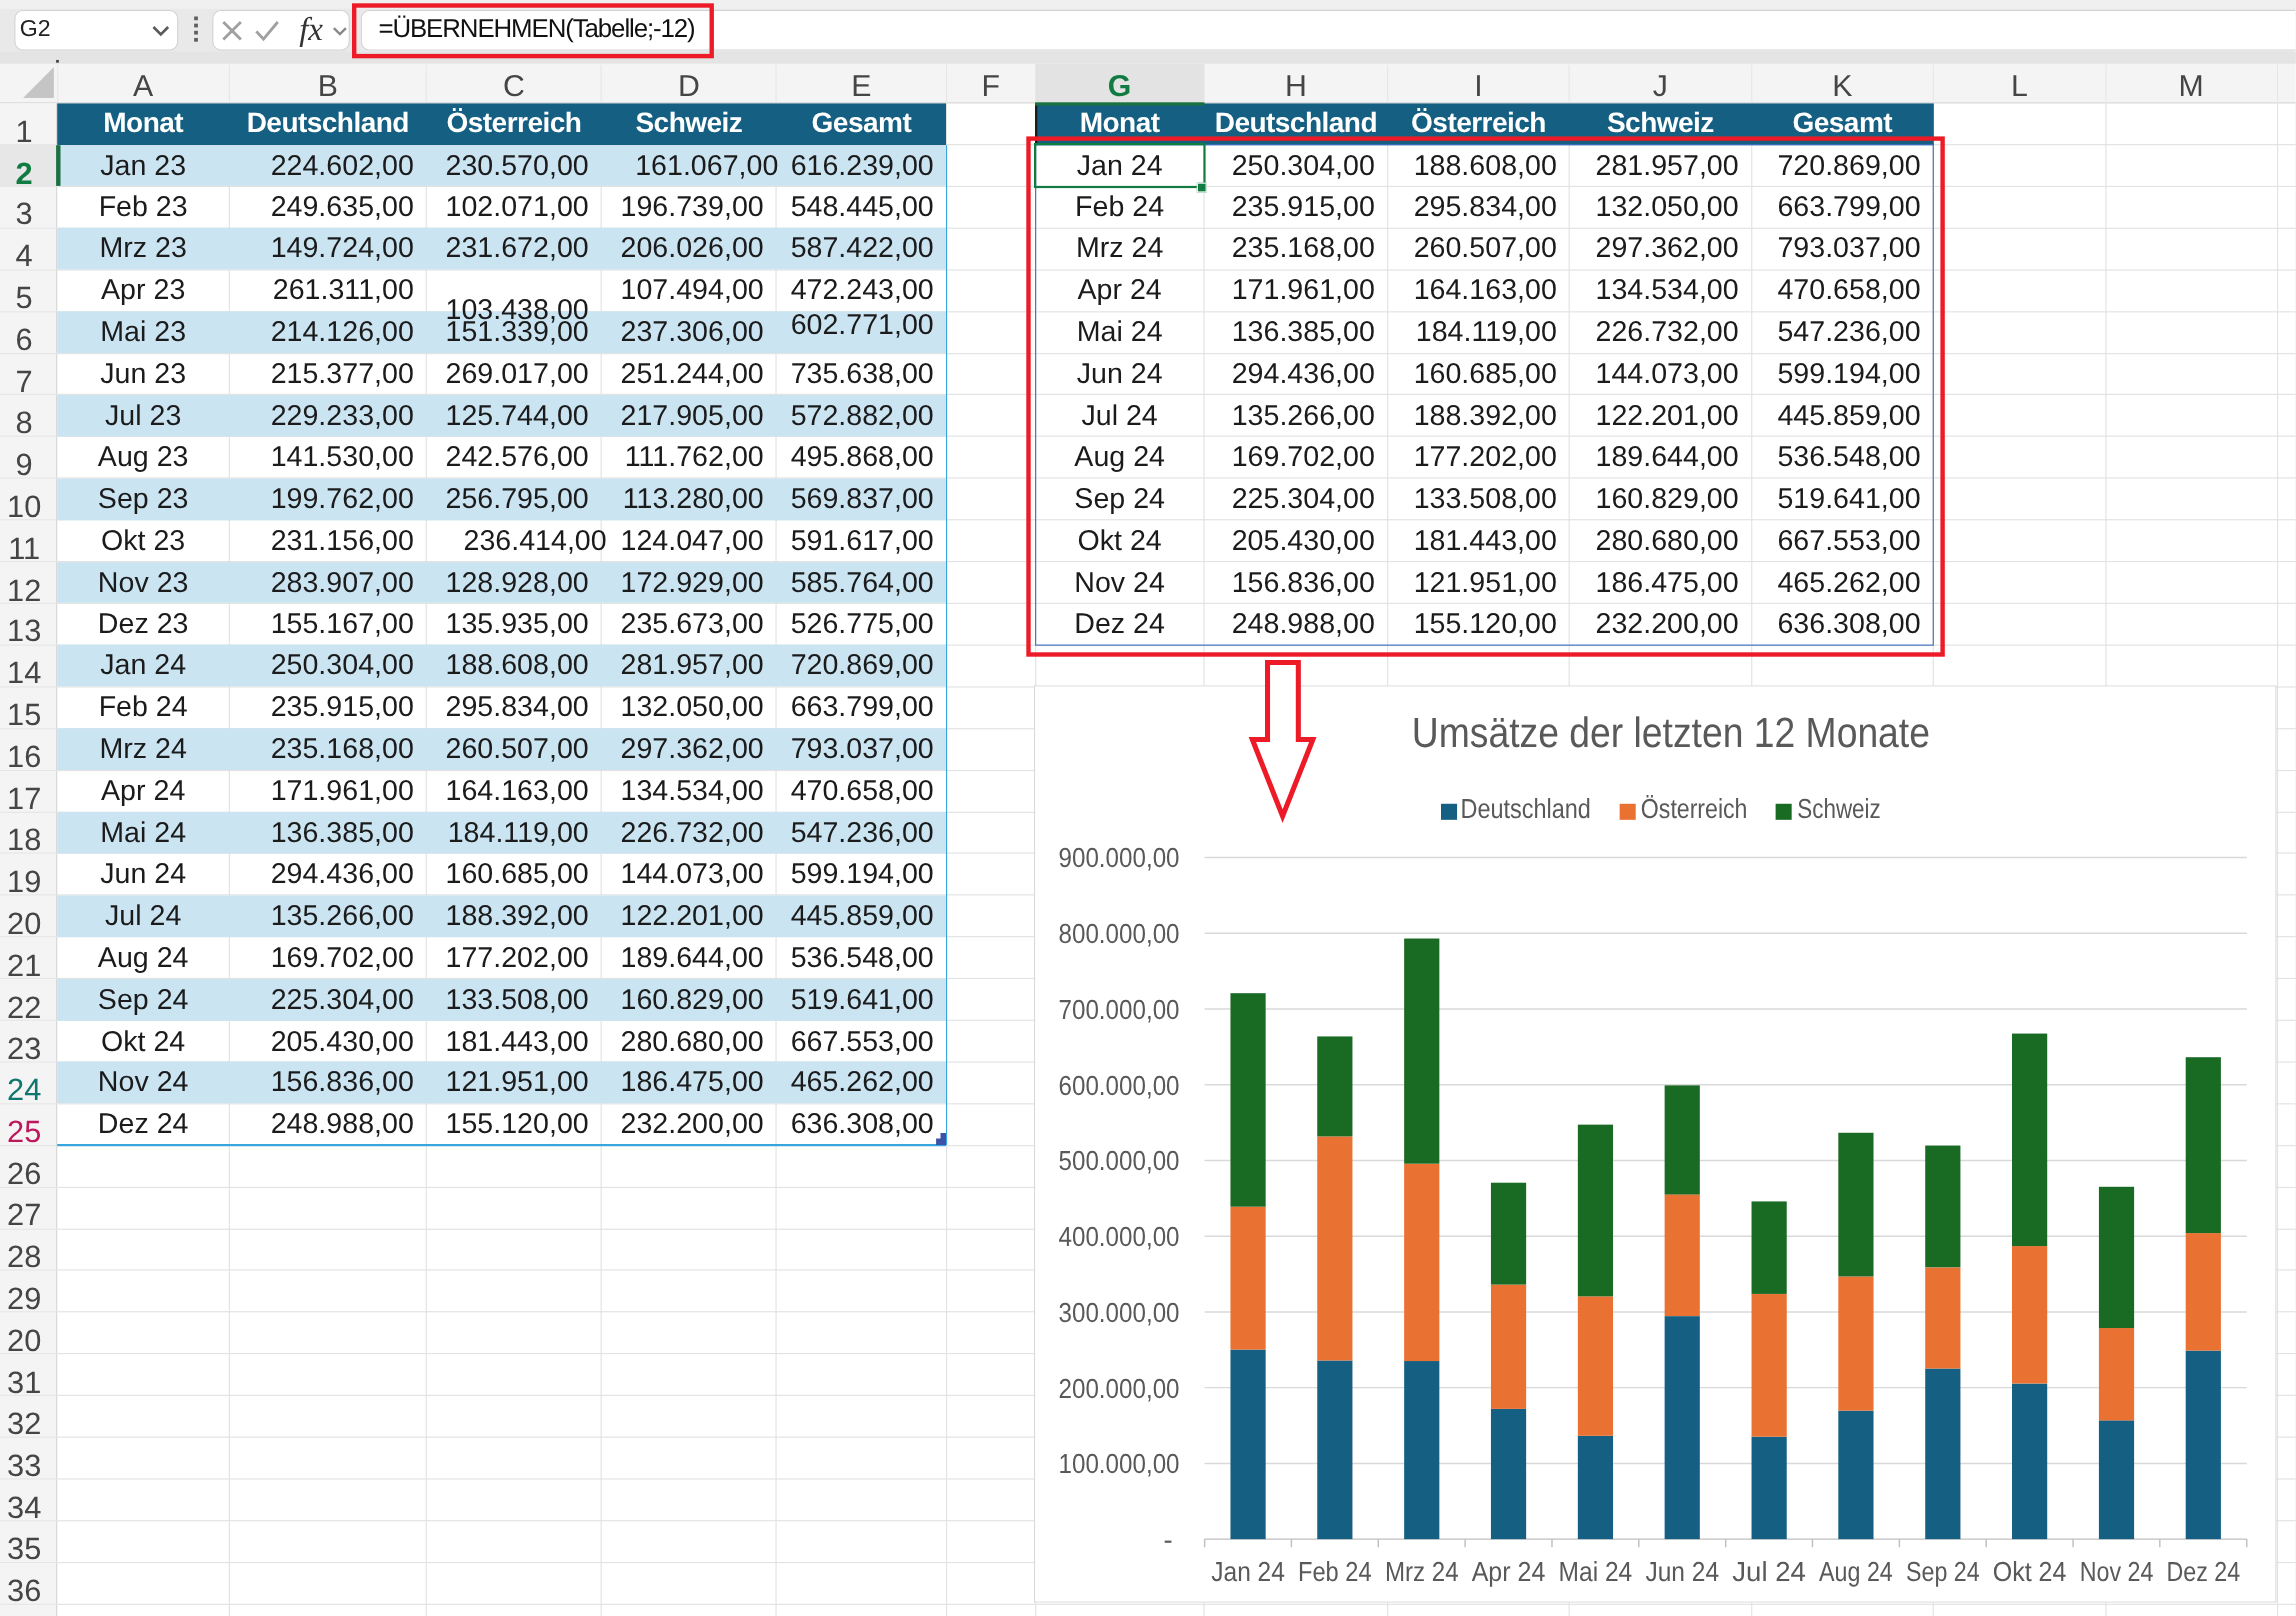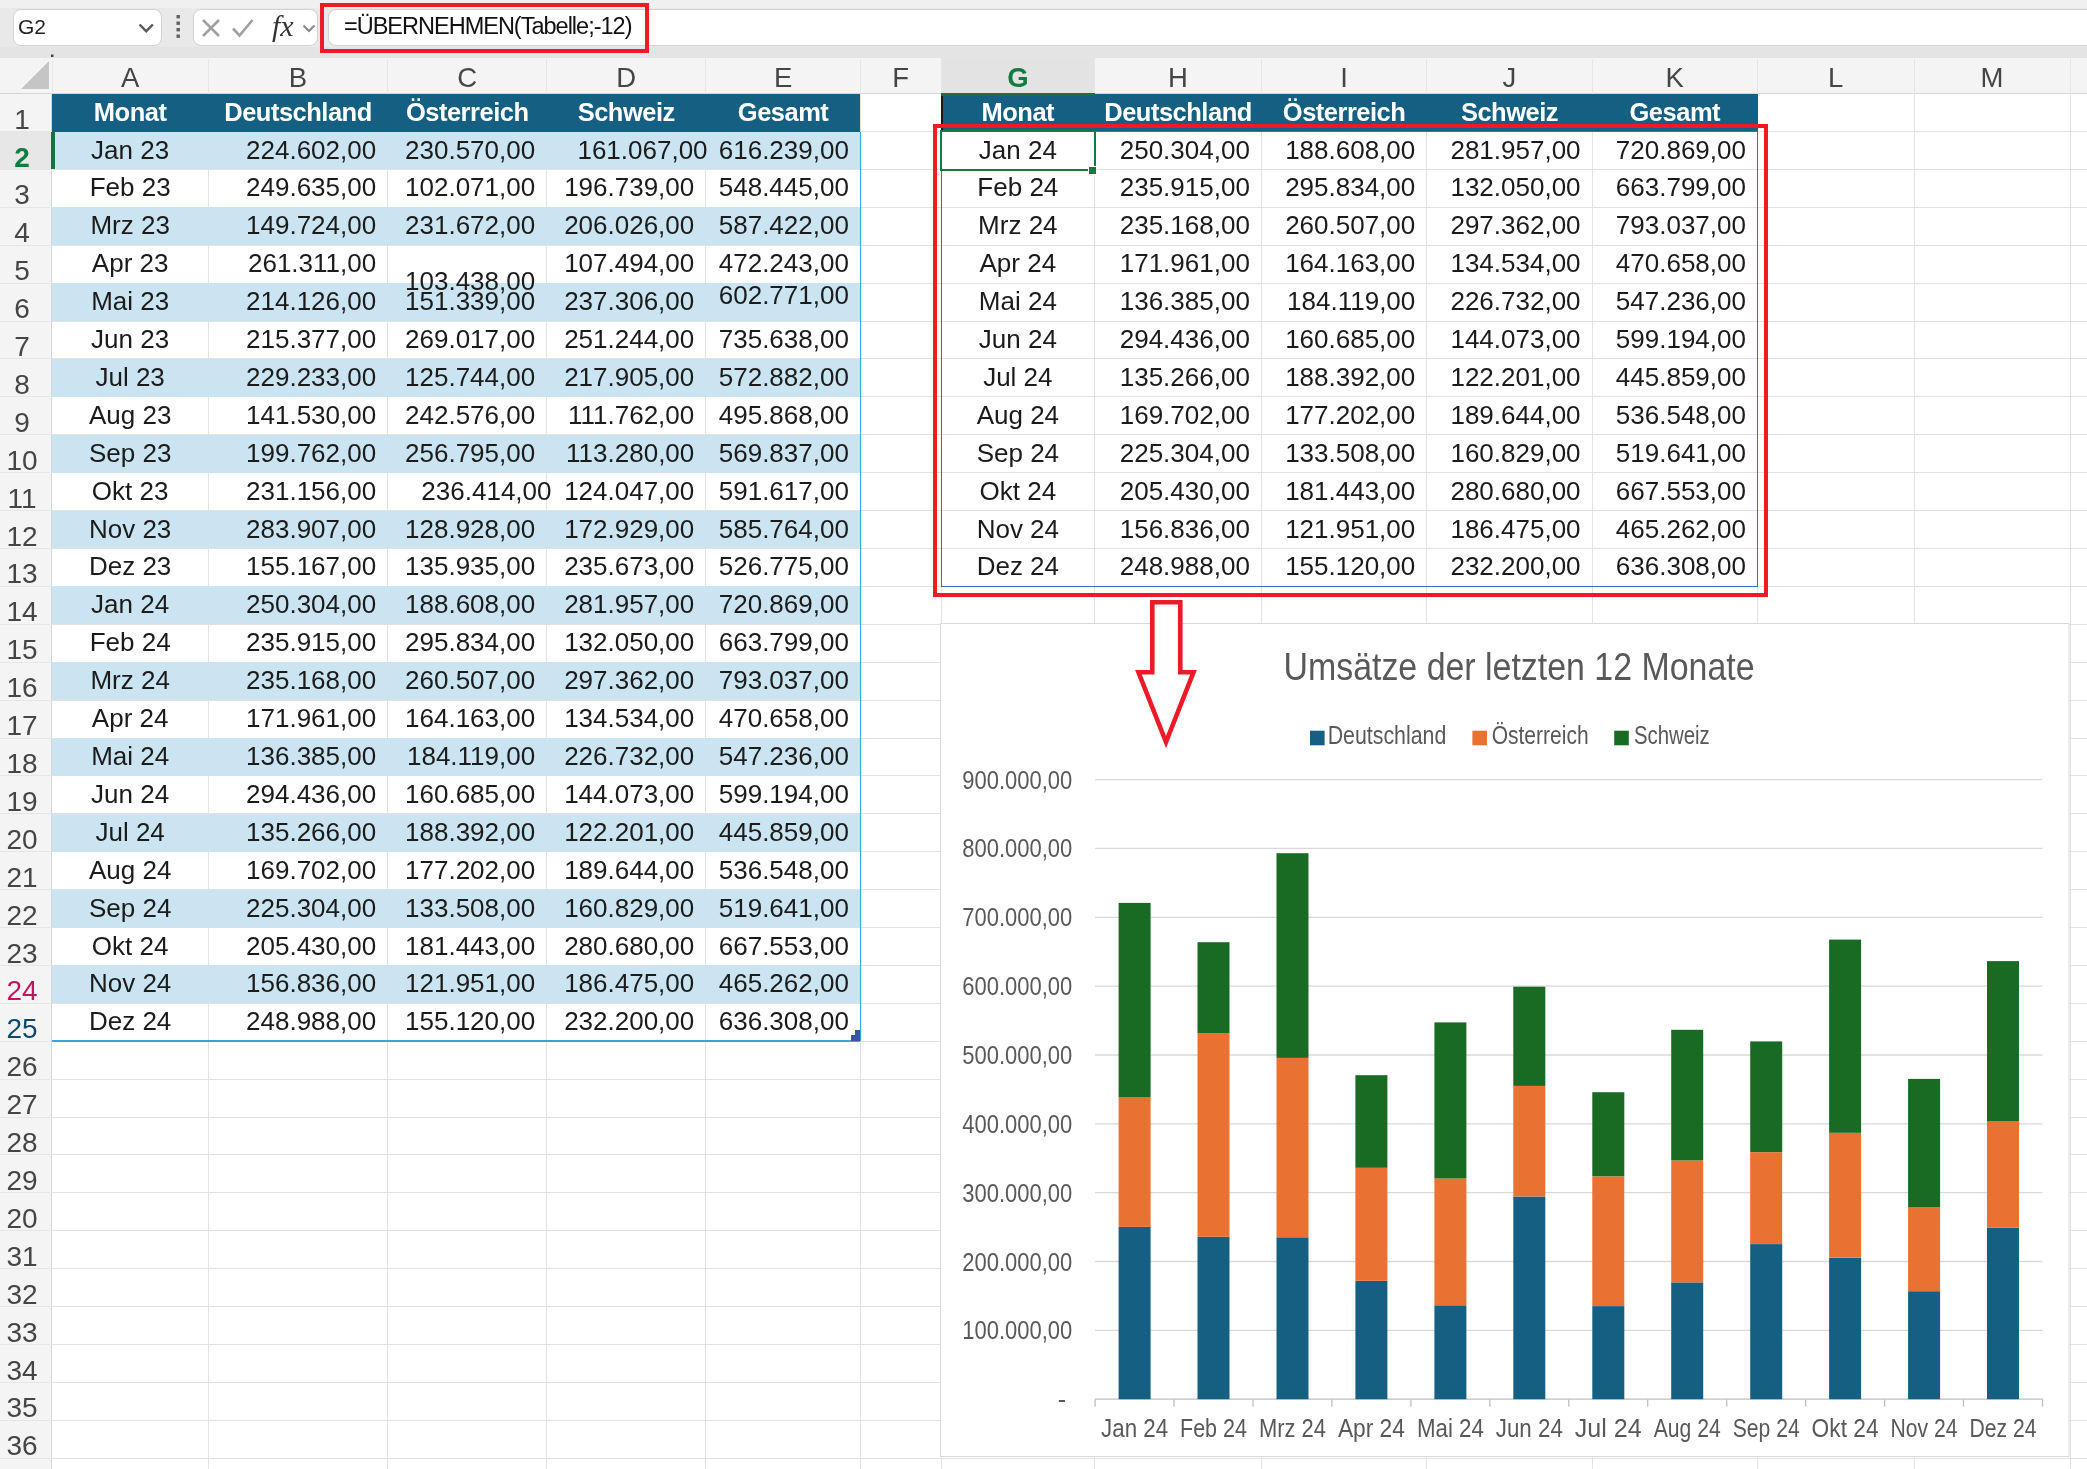--- a/index.html
+++ b/index.html
@@ -111,23 +111,23 @@
 <div class="rn" style="top:775.9259999999999px;height:37.907px;line-height:52.907px;color:#454545">19</div>
 <div class="a" style="left:0;top:813.333px;width:52px;height:1px;background:#E6E6E6"></div>
 <div class="rn" style="top:813.833px;height:37.907px;line-height:52.907px;color:#454545">20</div>
 <div class="a" style="left:0;top:851.2399999999999px;width:52px;height:1px;background:#E6E6E6"></div>
 <div class="rn" style="top:851.7399999999999px;height:37.907px;line-height:52.907px;color:#454545">21</div>
 <div class="a" style="left:0;top:889.1469999999999px;width:52px;height:1px;background:#E6E6E6"></div>
 <div class="rn" style="top:889.6469999999999px;height:37.907px;line-height:52.907px;color:#454545">22</div>
 <div class="a" style="left:0;top:927.054px;width:52px;height:1px;background:#E6E6E6"></div>
 <div class="rn" style="top:927.554px;height:37.907px;line-height:52.907px;color:#454545">23</div>
 <div class="a" style="left:0;top:964.9609999999999px;width:52px;height:1px;background:#E6E6E6"></div>
-<div class="rn" style="top:965.4609999999999px;height:37.907px;line-height:52.907px;color:#be185d">24</div>
+<div class="rn" style="top:965.4609999999999px;height:37.907px;line-height:52.907px;color:#0f766e">24</div>
 <div class="a" style="left:0;top:1002.8679999999999px;width:52px;height:1px;background:#E6E6E6"></div>
-<div class="rn" style="top:1003.3679999999999px;height:37.907px;line-height:52.907px;color:#0c4a6e">25</div>
+<div class="rn" style="top:1003.3679999999999px;height:37.907px;line-height:52.907px;color:#be185d">25</div>
 <div class="a" style="left:0;top:1040.7749999999999px;width:52px;height:1px;background:#E6E6E6"></div>
 <div class="rn" style="top:1041.2749999999999px;height:37.907px;line-height:52.907px;color:#454545">26</div>
 <div class="a" style="left:0;top:1078.6819999999998px;width:52px;height:1px;background:#E6E6E6"></div>
 <div class="rn" style="top:1079.1819999999998px;height:37.907px;line-height:52.907px;color:#454545">27</div>
 <div class="a" style="left:0;top:1116.589px;width:52px;height:1px;background:#E6E6E6"></div>
 <div class="rn" style="top:1117.089px;height:37.907px;line-height:52.907px;color:#454545">28</div>
 <div class="a" style="left:0;top:1154.4959999999999px;width:52px;height:1px;background:#E6E6E6"></div>
 <div class="rn" style="top:1154.9959999999999px;height:37.907px;line-height:52.907px;color:#454545">29</div>
 <div class="a" style="left:0;top:1192.4029999999998px;width:52px;height:1px;background:#E6E6E6"></div>
 <div class="rn" style="top:1192.9029999999998px;height:37.907px;line-height:52.907px;color:#454545">20</div>

